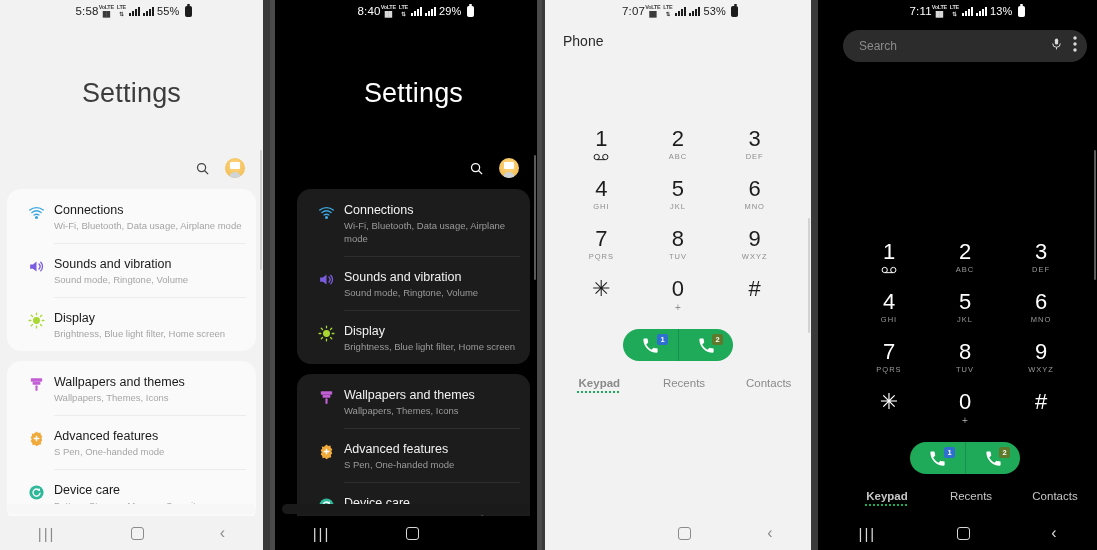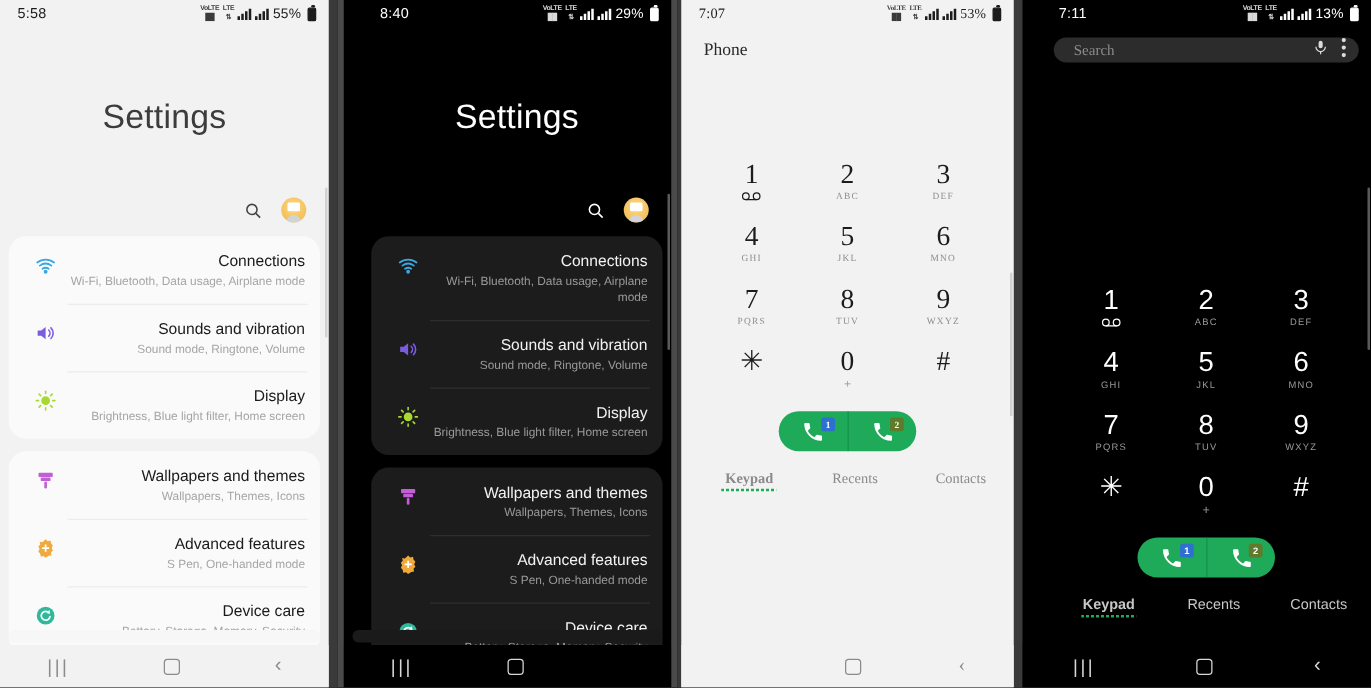--- a/index.html
+++ b/index.html
@@ -7,27 +7,27 @@
               font-family:"Liberation Sans", sans-serif; }
   .stage { position:relative; width:1097px; height:550px; background:#3a3a3a; }
 
   
   .panel { position:absolute; top:0; height:550px; overflow:hidden; }
   .panel.light { background:#f2f2f2; color:#1c1c1c; }
   .panel.dark  { background:#000000; color:#ffffff;padding-left:15px; }
 
   .p1 { left:0;   width:263px; }
   .p2 { left:270px; width:272px; }
-  .p3 { left:545px; width:266px;font-family:Liberation Serif, serif; }
+  .p3 { left:545px; width:266px; }
   .p4 { left:818px; width:279px; }
 
   .panel.dark.framed { border-left:5px solid #4a4a4a; border-right:5px solid #4a4a4a; }
 
   
-  .statusbar { display:flex; align-items:center; justify-content:space-between;
+  .statusbar { display:flex; align-items:center; justify-content:center;
                height:22px; padding:0 10px 0 14px; font-size:11.5px; letter-spacing:.2px; }
   .sb-right { display:flex; align-items:center; gap:3px; font-size:11px; }
   .sb-glyph { font-size:7px; line-height:7px; display:flex; flex-direction:column;
               align-items:center; opacity:.85; font-weight:bold; }
   .sb-glyph b { font-size:5.5px; display:block; letter-spacing:-.3px; }
   .bars { display:inline-flex; align-items:flex-end; gap:1px; height:9px; }
   .bars i { display:block; width:2px; background:currentColor; }
   .bars i:nth-child(1){height:3px}.bars i:nth-child(2){height:5px}
   .bars i:nth-child(3){height:7px}.bars i:nth-child(4){height:9px}
   .batt { width:7px; height:11px; border:1.3px solid currentColor; border-radius:1.5px;
@@ -50,40 +50,40 @@
   .avatar::before { content:""; position:absolute; left:5px; top:4px; width:10px; height:7px;
                     background:#fff; border-radius:1px; }
   .avatar::after { content:""; position:absolute; left:4px; bottom:0; width:12px; height:6px;
                    background:#cfd4d8; border-radius:6px 6px 0 0; }
 
   
   .card { margin:10px 7px 0 7px; border-radius:14px; overflow:hidden; }
   .panel.light .card { background:#fafafa; }
   .panel.dark  .card { background:#1c1c1c; }
 
-  .row { display:flex; align-items:flex-start; padding:11px 12px 11px 12px; position:relative;text-align:right; }
+  .row { display:flex; align-items:flex-start; padding:11px 12px 11px 12px; position:relative; }
   .row + .row::before { content:""; position:absolute; left:47px; right:10px; top:0; height:1px; }
   .panel.light .row + .row::before { background:#ececec; }
   .panel.dark  .row + .row::before { background:#2e2e2e; }
 
   .row-ic { width:35px; flex:0 0 35px; display:flex; align-items:center; justify-content:center;
             padding-top:4px; }
   .row-tx { flex:1; min-width:0; }
   .row-title { font-size:12.5px; line-height:16px; font-weight:400; }
   .panel.light .row-title { color:#1a1a1a; }
   .panel.dark  .row-title { color:#f2f2f2; }
   .row-sub { font-size:9.5px; line-height:13px; margin-top:1px; }
   .panel.light .row-sub { color:#a5a5a5; }
   .panel.dark  .row-sub { color:#9a9a9a; }
 
   
   .phone-title { font-size:14px; padding:11px 0 0 18px; color:#2a2a2a; }
 
-  .searchbar { margin:8px 10px 0 10px; height:20px; border-radius:17px; background:#2c2c2c;
-               display:flex; align-items:center; padding:0 10px 0 16px; gap:10px;font-family:Liberation Serif, serif; }
+  .searchbar { margin:8px 10px 0 10px; height:32px; border-radius:17px; background:#2c2c2c;
+               display:flex; align-items:center; padding:0 10px 0 16px; gap:10px; }
   .searchbar .ph { flex:1; font-size:12px; color:#8b8b8b; }
 
   .dialpad { margin-top:14px; padding:0 18px; display:grid; grid-template-columns:repeat(3,1fr);
              row-gap:16px; }
   .key { text-align:center; }
   .key .num { font-size:22px; line-height:24px; font-weight:300; }
   .panel.light .key .num { color:#1c1c1c; }
   .panel.dark  .key .num { color:#ffffff; }
   .key .sub { font-size:7.5px; letter-spacing:1px; margin-top:1px; }
   .panel.light .key .sub { color:#8d8d8d; }

